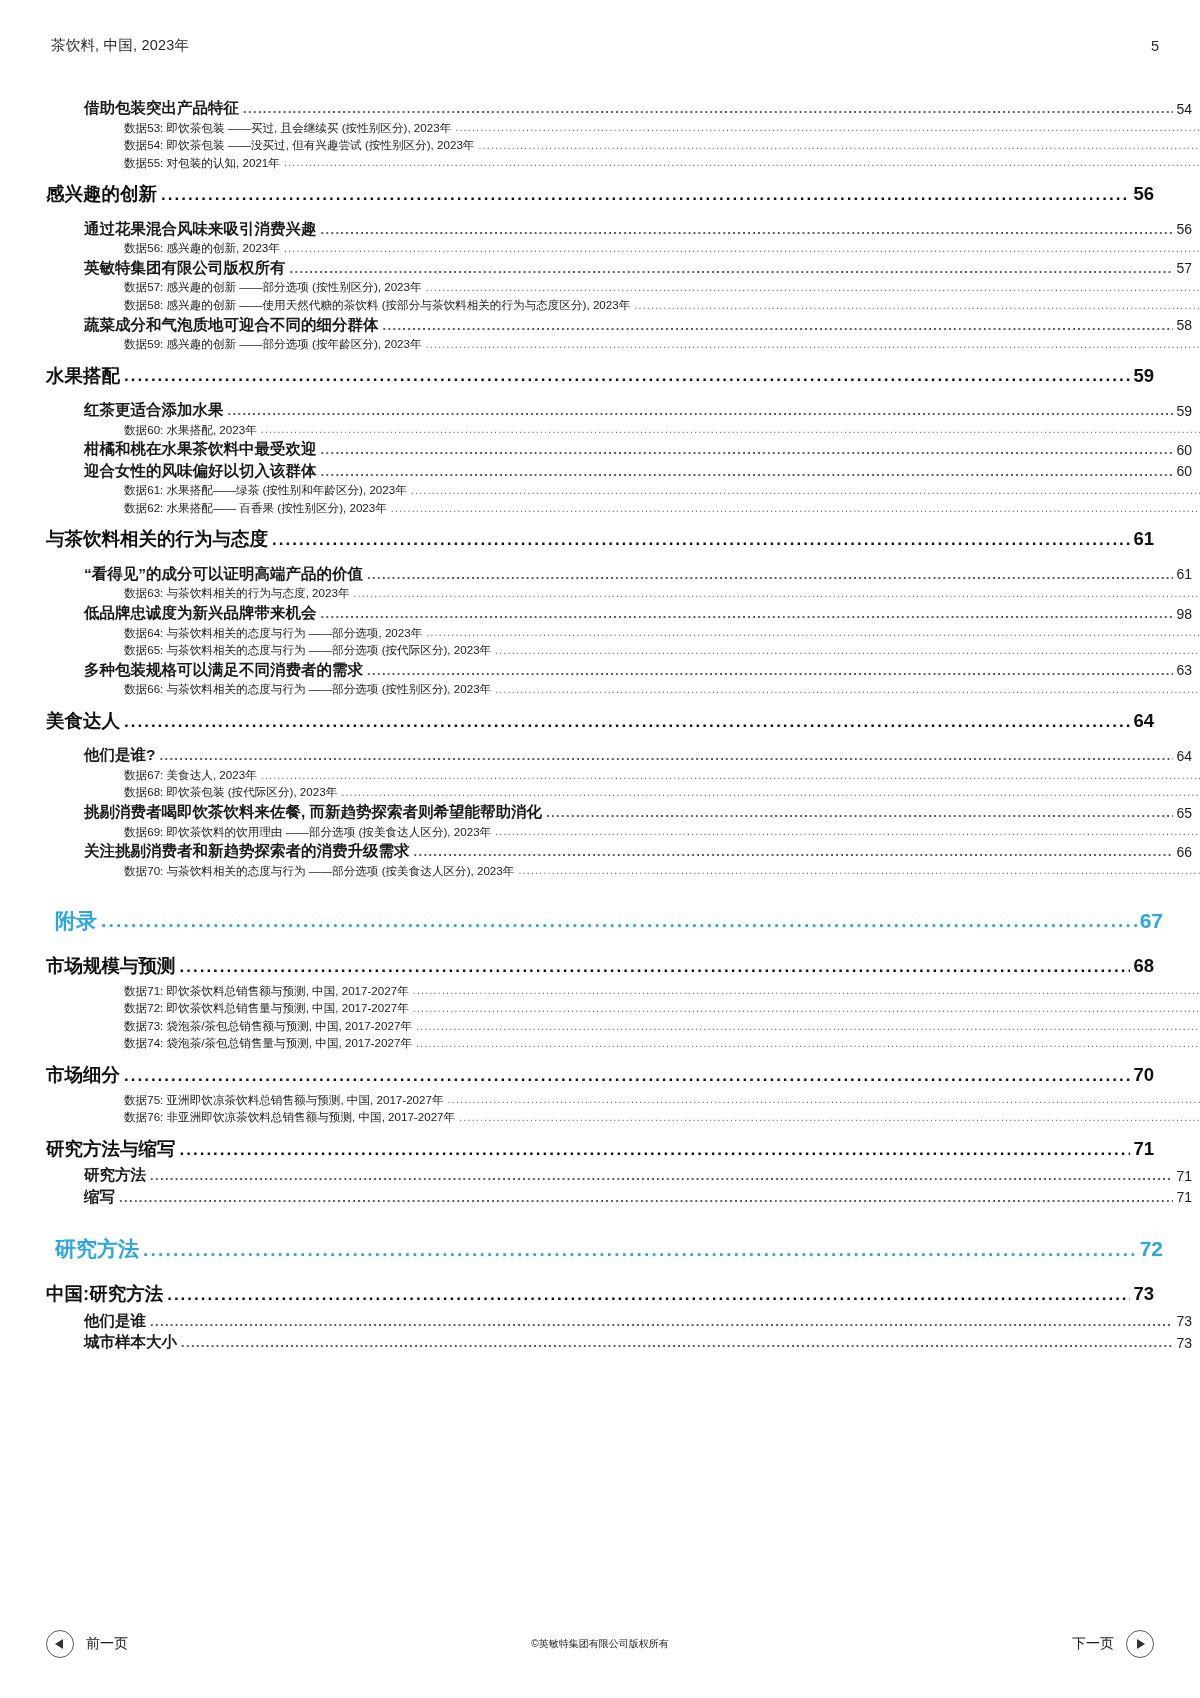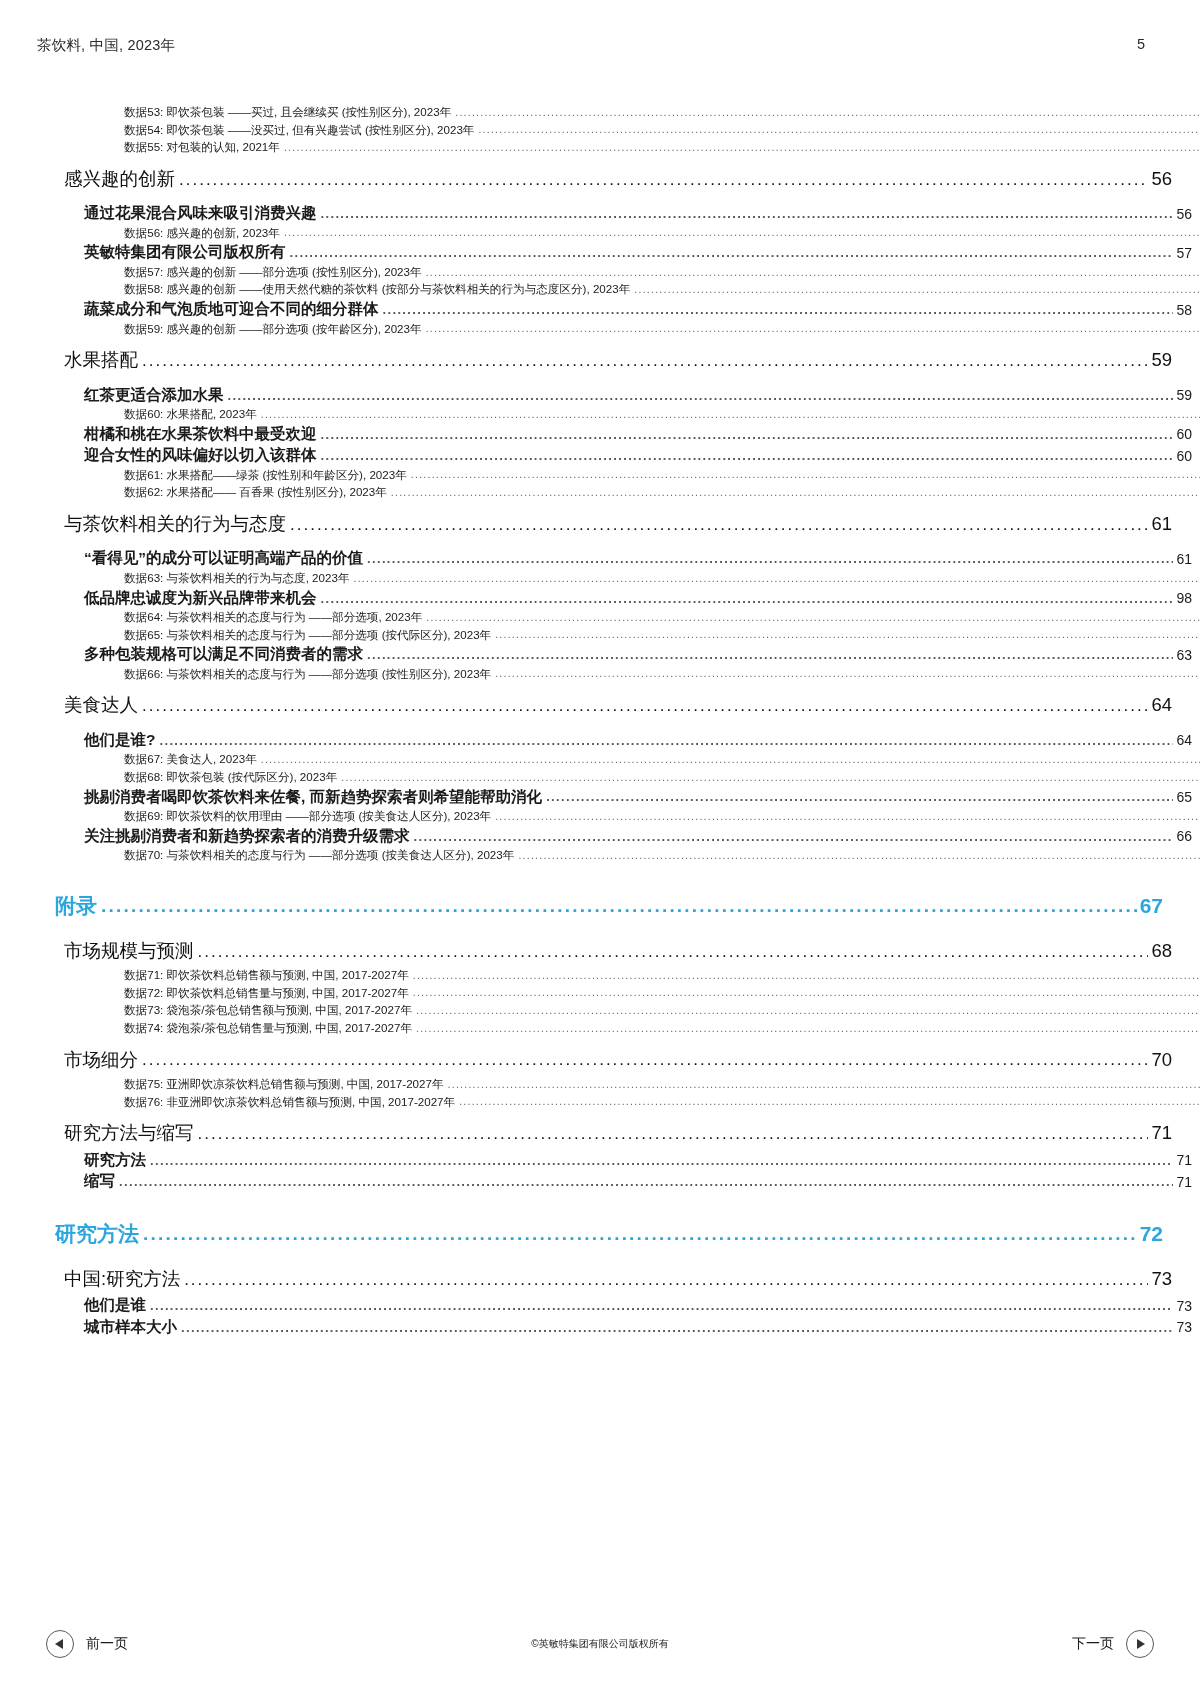--- a/index.html
+++ b/index.html
@@ -20,24 +20,24 @@
   .page {
     position: absolute;
     left: 0; top: 0;
     width: 1200px; height: 1698px;
     padding: 0;
   }
 
   
   .doc-header {
     position: absolute;
-    left: 37px; top: 36px;
+    left: 51px; top: 36px;
     width: 1108px;
     display: flex;
-    align-items: flex-start;
+    align-items: center;
     justify-content: space-between;
     font-size: 14.5px;
     color: #2b2b2b;
   }
   .doc-header .hdr-title { letter-spacing: .2px; }
   .doc-header .hdr-page { font-size: 14.5px; color: #2b2b2b; }
 
   
   .toc {
     position: absolute;
@@ -76,23 +76,22 @@
     margin-left: 9px;
     font-size: 21px;
     font-weight: 700;
     color: #2ba6de;
   }
   .lvl-blue .leader::before { letter-spacing: 2.2px; font-size: 19px; color: #2ba6de; }
   .lvl-blue .pg { font-size: 21px; }
 
   
   .lvl1 {
-    margin-left: 18px;
     font-size: 18.5px;
-    font-weight: 400;
+    font-weight: 700;
     color: #111111;
   }
   .lvl1 .leader::before { letter-spacing: 2px; font-size: 17px; color: #111; }
   .lvl1 .pg { font-size: 18.5px; }
 
   
   .lvl2 {
     margin-left: 38px;
     font-size: 15.5px;
     font-weight: 700;
@@ -153,20 +152,25 @@
 <body>
 
 <div class="page">
 
   <div class="doc-header">
     <span class="hdr-title">茶饮料, 中国, 2023年</span>
     <span class="hdr-page">5</span>
   </div>
 
   <div class="toc" id="toc-root">
+      <div class="row lvl2">
+        <span class="lbl">借助包装突出产品特征</span>
+        <span class="leader"></span>
+        <span class="pg">54</span>
+      </div>
       <div class="row lvl3 r-gap-xs">
         <span class="lbl">数据53: 即饮茶包装 ——买过, 且会继续买 (按性别区分), 2023年</span>
         <span class="leader"></span>
       </div>
       <div class="row lvl3 r-gap-xs">
         <span class="lbl">数据54: 即饮茶包装 ——没买过, 但有兴趣尝试 (按性别区分), 2023年</span>
         <span class="leader"></span>
       </div>
       <div class="row lvl3 r-gap-xs">
         <span class="lbl">数据55: 对包装的认知, 2021年</span>

